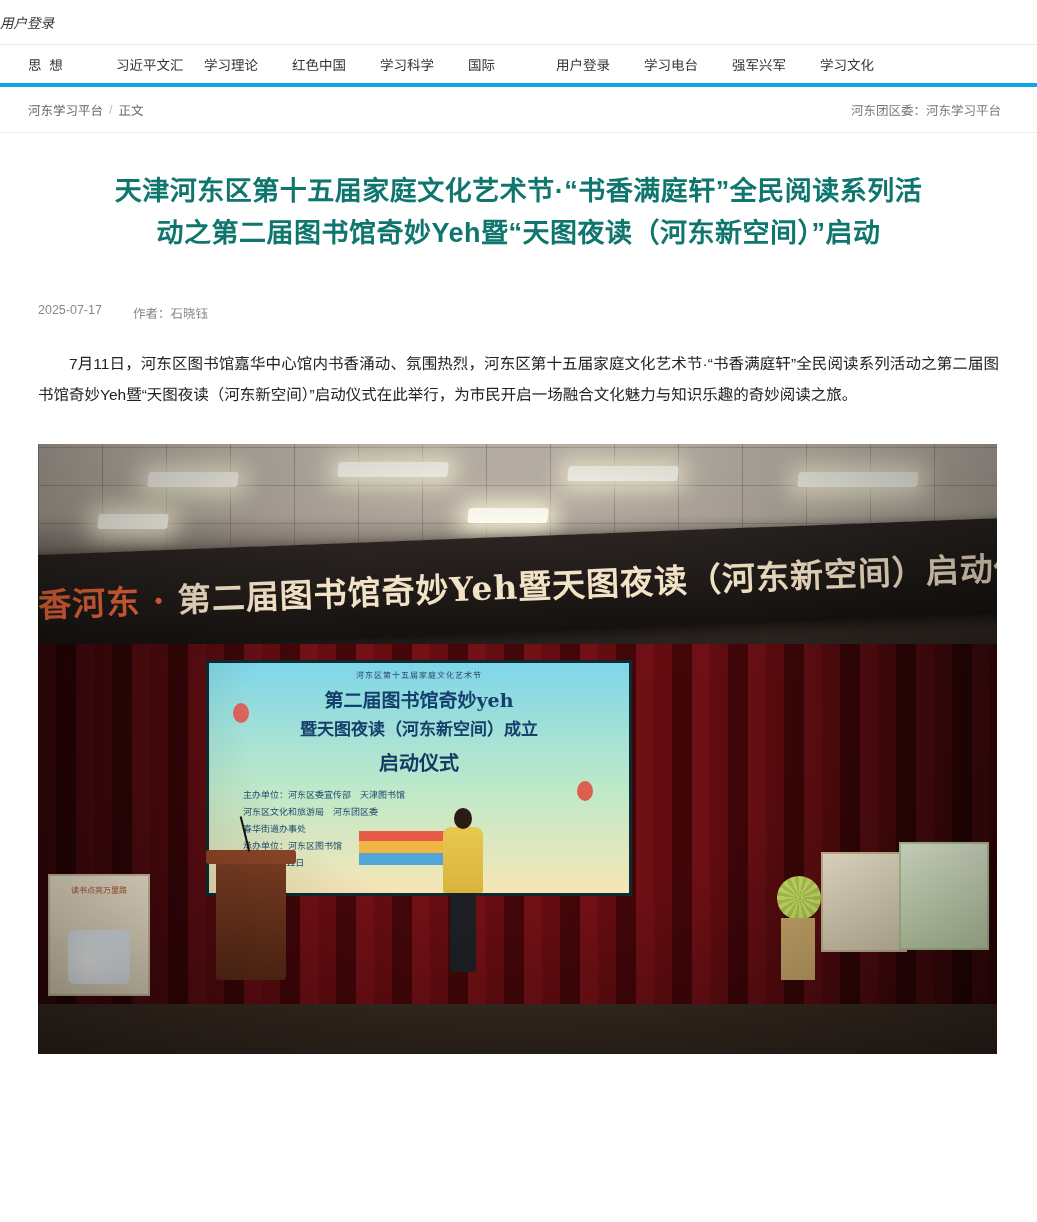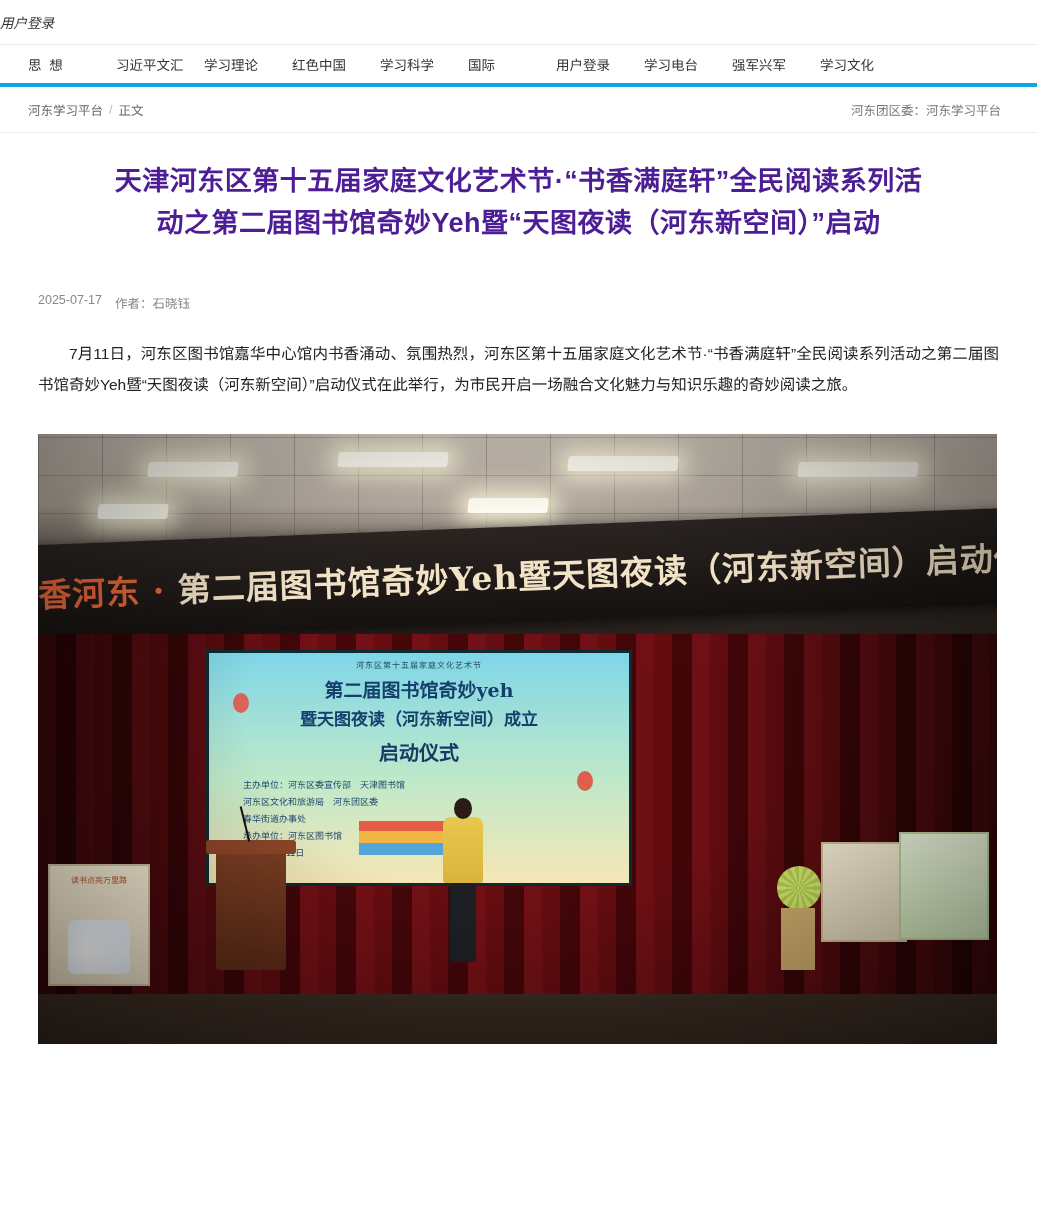--- a/index.html
+++ b/index.html
@@ -107,36 +107,36 @@
   .crumb-left { display: flex; align-items: center; gap: 6px; }
   .crumb-sep { color: #bbb; }
   .crumb-right { color: #777; font-size: 12.5px; }
   .crumb-right .platform { color: #777; }
 
   
   .article {
     padding: 0 38px;
   }
   .title {
-    margin: 28px auto 0;
+    margin: 38px auto 0;
     width: 830px;
     text-align: center;
     font-size: 27px;
     line-height: 1.55;
     font-weight: bold;
-    color: #4c1d95;
+    color: #0f766e;
     letter-spacing: .5px;
     font-family: "Liberation Sans", "DejaVu Sans", sans-serif;
   }
   .meta {
     margin: 48px 0 0 0;
     font-size: 12.5px;
     color: #888;
     display: flex;
-    gap: 13px;
+    gap: 31px;
   }
   .body {
     margin-top: 26px;
     font-size: 15.5px;
     line-height: 2.0;
     color: #222;
     text-align: justify;
   }
   .body p { margin: 0; text-indent: 2em; }
 

